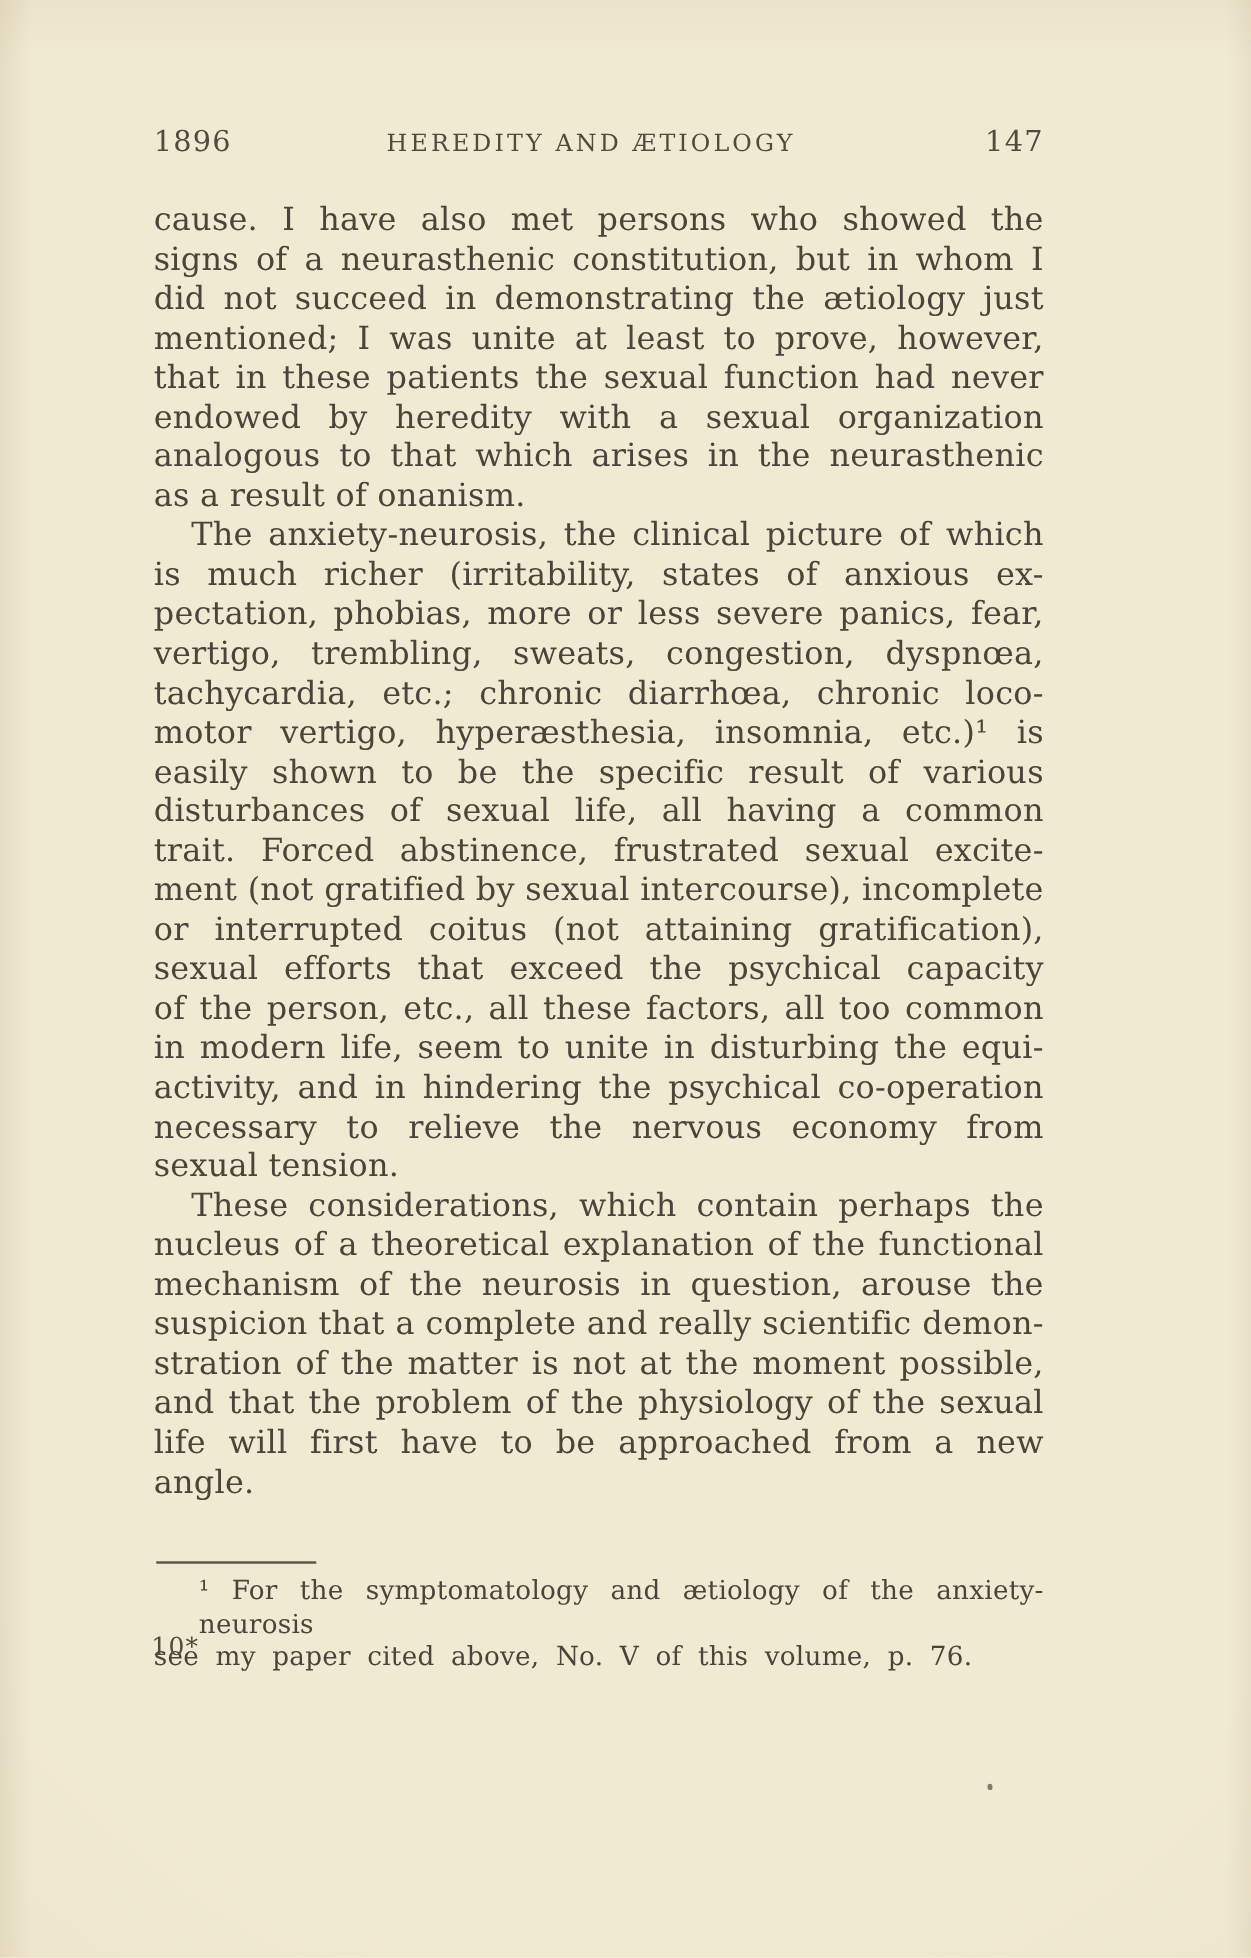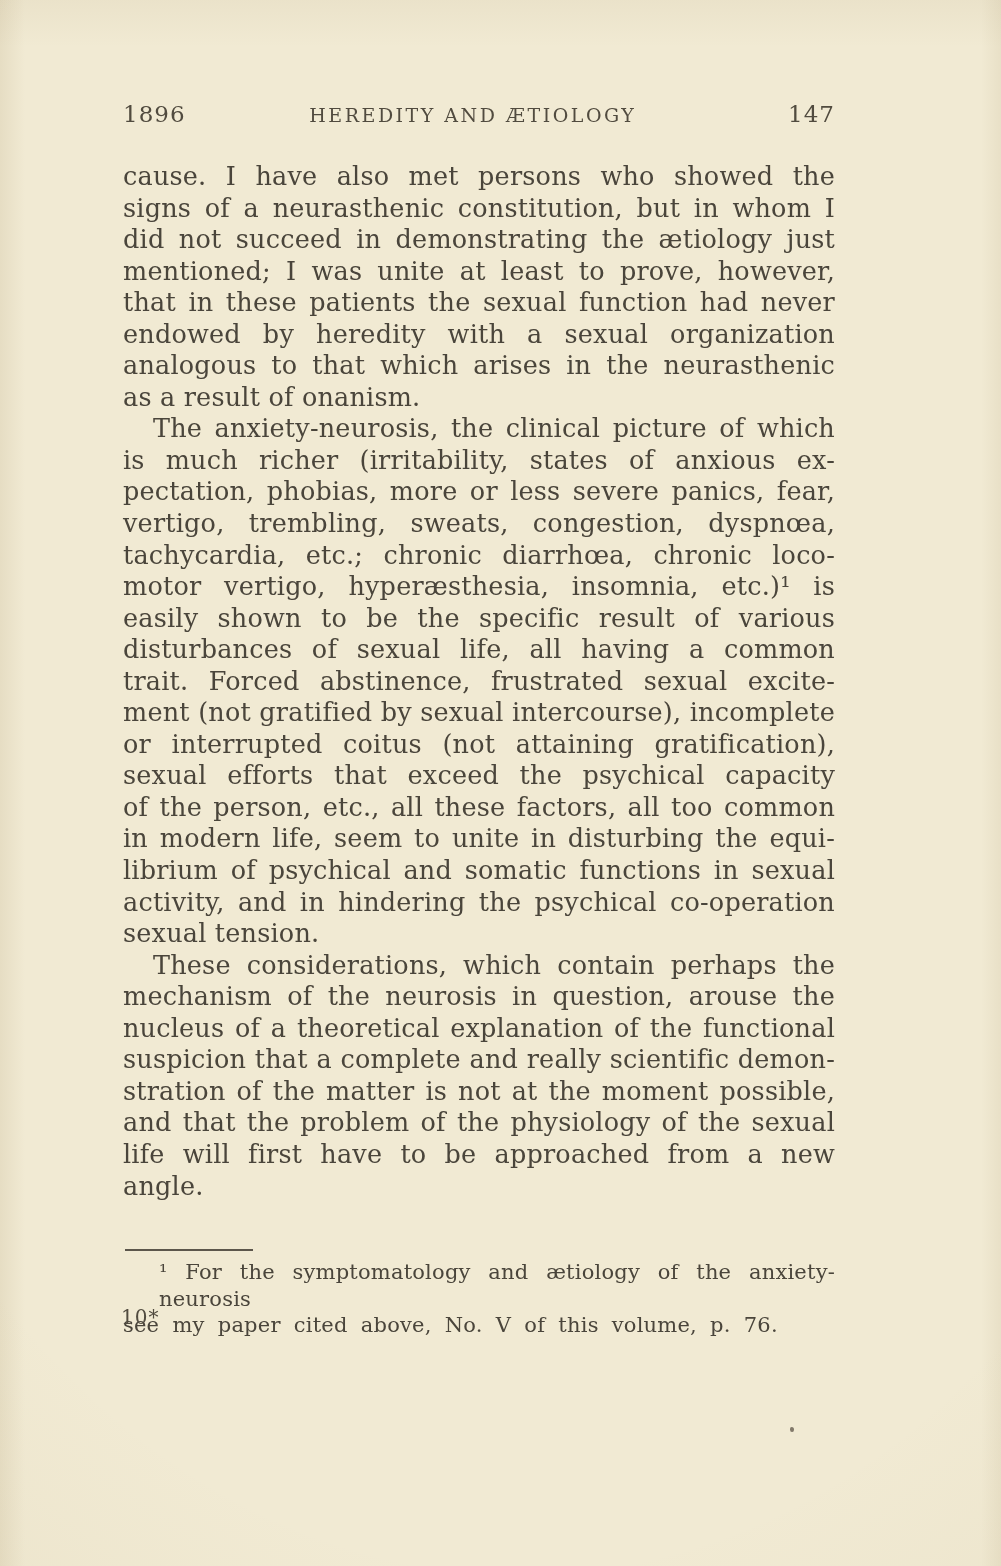--- a/index.html
+++ b/index.html
@@ -132,28 +132,28 @@
         <span class="line">tachycardia, etc.; chronic diarrhœa, chronic loco-</span>
         <span class="line">motor vertigo, hyperæsthesia, insomnia, etc.)¹ is</span>
         <span class="line">easily shown to be the specific result of various</span>
         <span class="line">disturbances of sexual life, all having a common</span>
         <span class="line">trait. Forced abstinence, frustrated sexual excite-</span>
         <span class="line">ment (not gratified by sexual intercourse), incomplete</span>
         <span class="line">or interrupted coitus (not attaining gratification),</span>
         <span class="line">sexual efforts that exceed the psychical capacity</span>
         <span class="line">of the person, etc., all these factors, all too common</span>
         <span class="line">in modern life, seem to unite in disturbing the equi-</span>
-        <span class="line">librium of psychical and somatic functions in sexual</span>
         <span class="line">activity, and in hindering the psychical co-operation</span>
+        <span class="line">necessary to relieve the nervous economy from</span>
         <span class="line last">sexual tension.</span>
       </p>
       <p class="para">
         <span class="line indent">These considerations, which contain perhaps the</span>
+        <span class="line">nucleus of a theoretical explanation of the functional</span>
         <span class="line">mechanism of the neurosis in question, arouse the</span>
-        <span class="line">nucleus of a theoretical explanation of the functional</span>
         <span class="line">suspicion that a complete and really scientific demon-</span>
         <span class="line">stration of the matter is not at the moment possible,</span>
         <span class="line">and that the problem of the physiology of the sexual</span>
         <span class="line last">life will first have to be approached from a new angle.</span>
       </p>
     </main>
 
   <div class="footnote-rule"></div>
 
   <div class="footnote" id="footnote">

